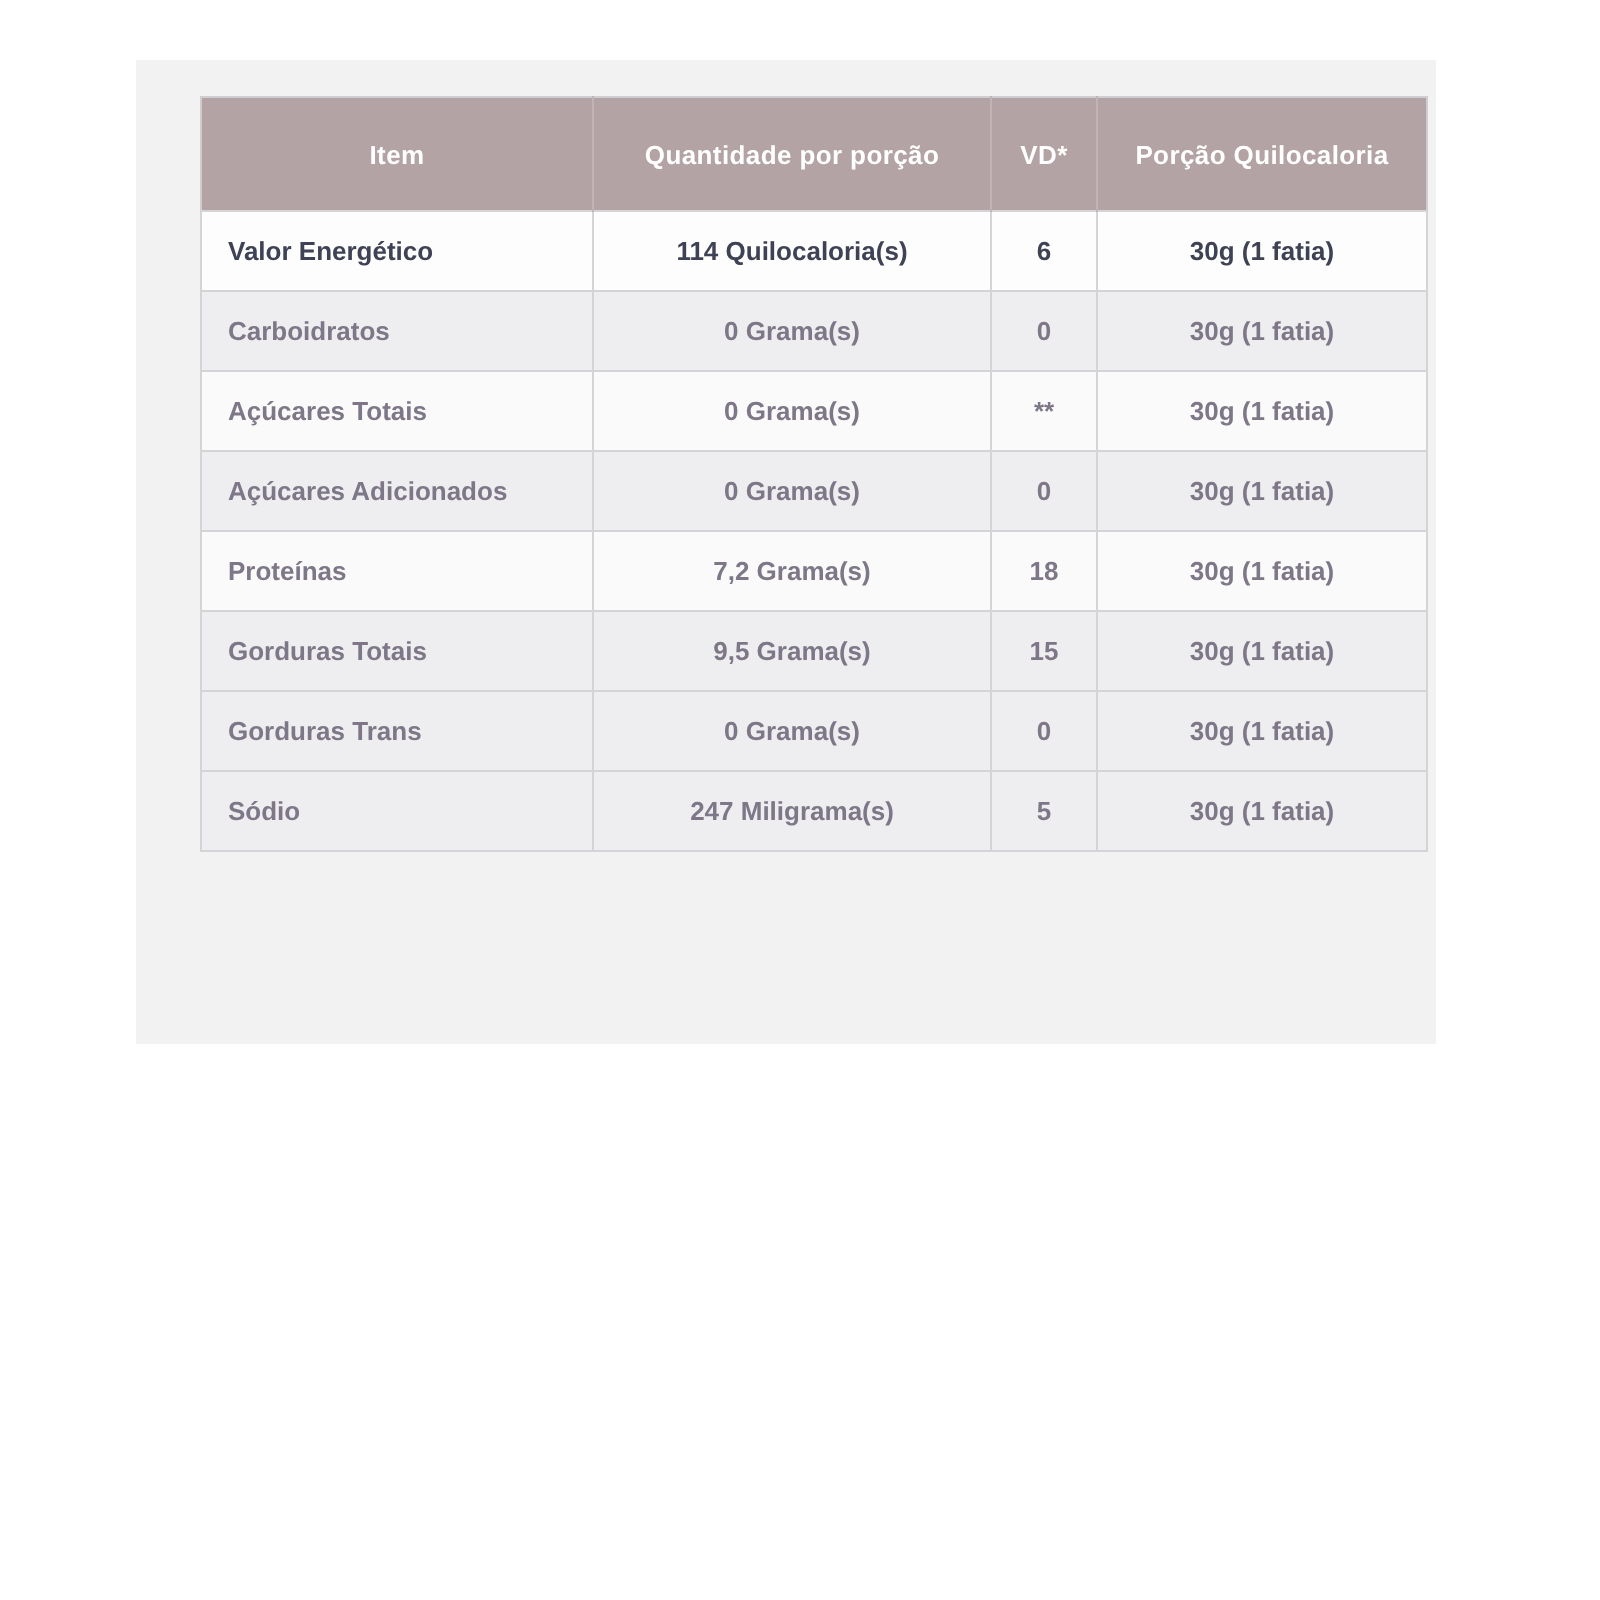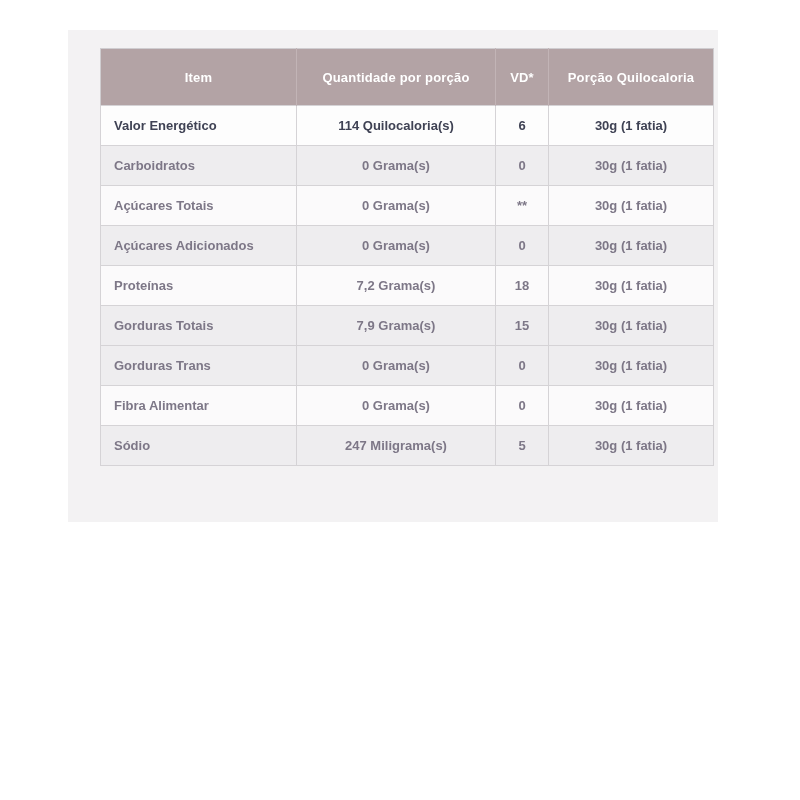--- a/index.html
+++ b/index.html
@@ -122,32 +122,26 @@
     <td>30g (1 fatia)</td>
   </tr>
         <tr class="odd">
     <td>Proteínas</td>
     <td>7,2 Grama(s)</td>
     <td>18</td>
     <td>30g (1 fatia)</td>
   </tr>
         <tr class="even">
     <td>Gorduras Totais</td>
-    <td>7,9 Grama(s)</td>
+    <td>9,5 Grama(s)</td>
     <td>15</td>
     <td>30g (1 fatia)</td>
   </tr>
         <tr class="even">
     <td>Gorduras Trans</td>
-    <td>0 Grama(s)</td>
-    <td>0</td>
-    <td>30g (1 fatia)</td>
-  </tr>
-        <tr class="odd">
-    <td>Fibra Alimentar</td>
     <td>0 Grama(s)</td>
     <td>0</td>
     <td>30g (1 fatia)</td>
   </tr>
         <tr class="even">
     <td>Sódio</td>
     <td>247 Miligrama(s)</td>
     <td>5</td>
     <td>30g (1 fatia)</td>
   </tr>

